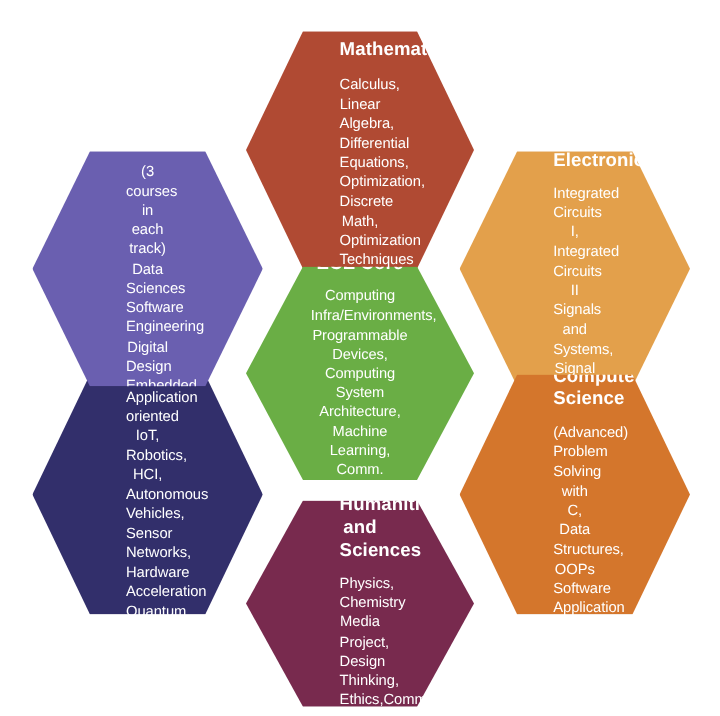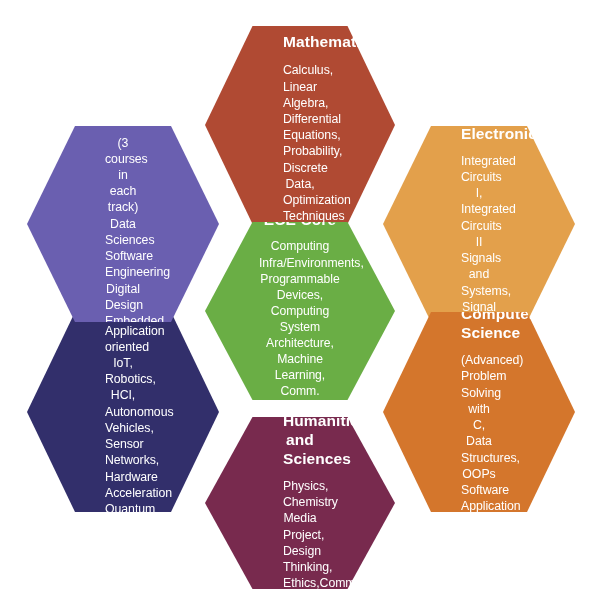--- a/index.html
+++ b/index.html
@@ -107,21 +107,21 @@
   .content { width: 100%; }
 </style>
 </head>
 <body>
 
 <div id="diagram" style="background-color: rgb(255, 255, 255); color: rgb(255, 255, 255);">
 
   <div class="hex hex-mathematics" style="background-color: rgb(176, 74, 51);">
     <div class="content">
       <div class="title">Mathematics</div>
-      <div class="body">Calculus, Linear Algebra, Differential Equations, Probability, Discrete Data, Optimization Techniques</div>
+      <div class="body">Calculus, Linear Algebra, Differential Equations, Optimization, Discrete Math, Optimization Techniques</div>
     </div>
   </div>
 
   <div class="hex hex-electronics" style="background-color: rgb(227, 160, 75);">
     <div class="content">
       <div class="title">Electronics</div>
       <div class="body">Integrated Circuits I, Integrated Circuits II Signals and Systems, Signal Processing</div>
     </div>
   </div>
 

